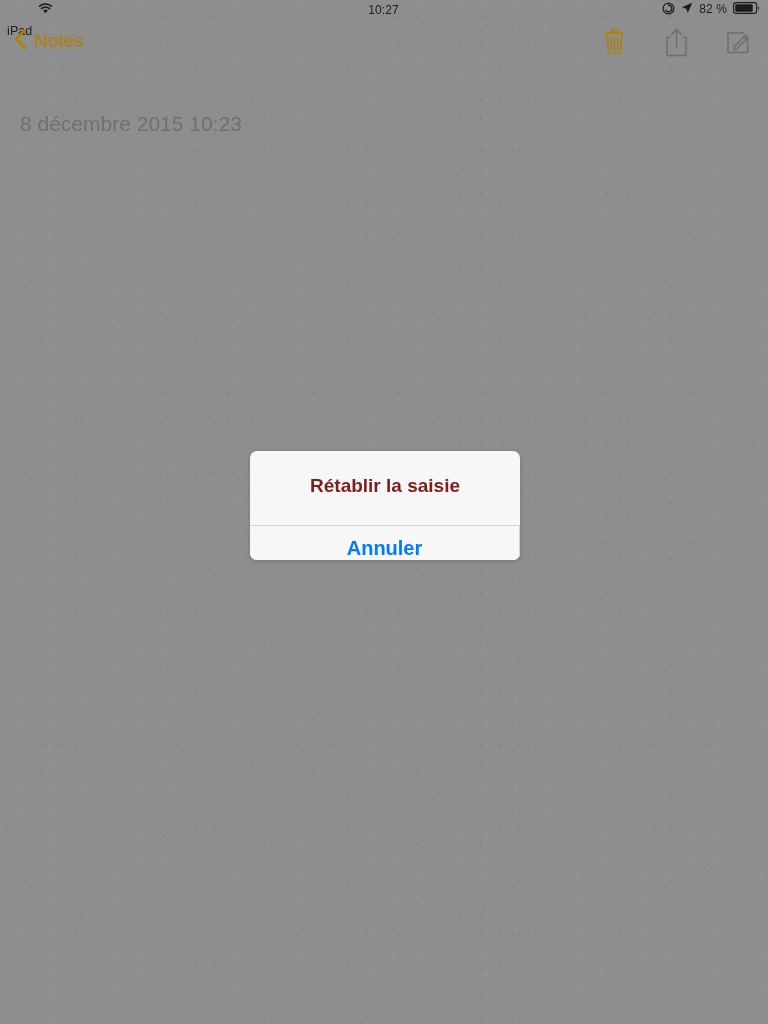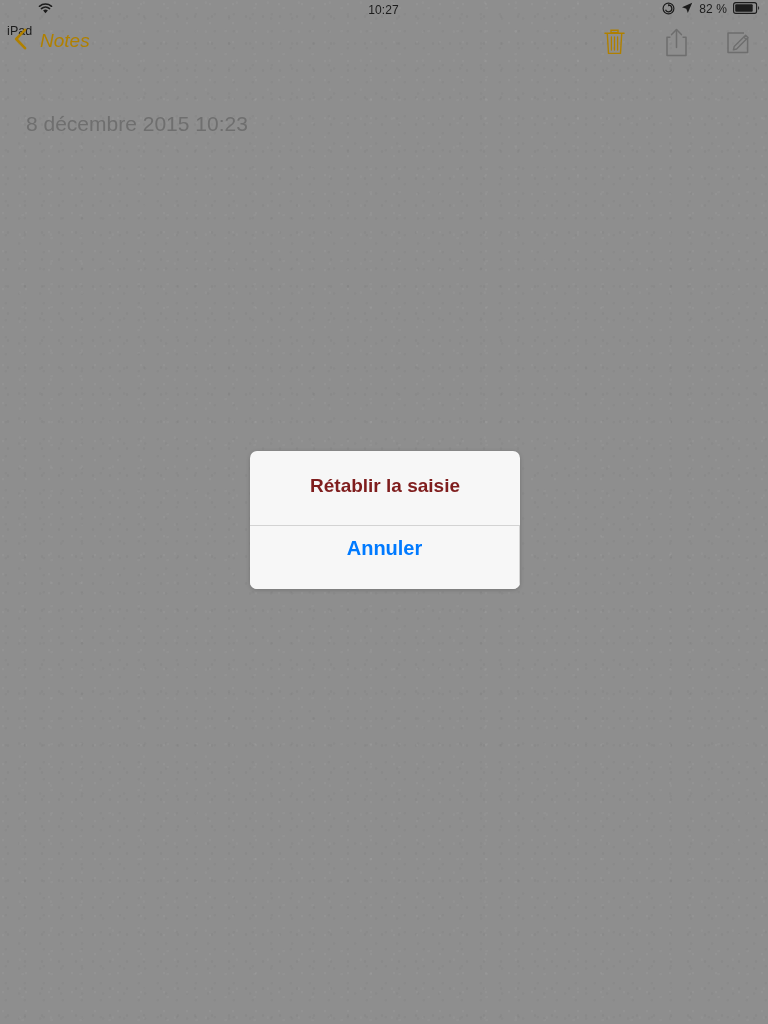--- a/index.html
+++ b/index.html
@@ -76,24 +76,23 @@
     position: absolute;
     top: 20px; left: 0; right: 0;
     height: 48px;
   }
   #back-button {
     position: absolute;
     left: 14px;
     top: 8px;
     display: flex;
     align-items: center;
-    gap: 13px;
+    gap: 7px;
     color: #b8860b;
     cursor: pointer;
-    font-style: italic;
   }
   #back-label {
     font-size: 19px;
     color: #b08000;
   }
   #nav-actions {
     position: absolute;
     right: 10px;
     top: 4px;
     display: flex;
@@ -109,21 +108,20 @@
     cursor: pointer;
   }
 
   
   #note-date {
     position: absolute;
     left: 20px;
     top: 112px;
     font-size: 21px;
     color: #6f6f6f;
-    margin-left: 6px;
   }
   #note-body {
     position: absolute;
     left: 20px;
     top: 150px;
     right: 20px;
     font-size: 20px;
     color: #5c5c5c;
     white-space: pre-wrap;
   }
@@ -160,21 +158,21 @@
   }
   #alert-buttons {
     display: flex;
     border-top: 1px solid #d3d3d3;
   }
   .alert-button {
     flex: 1 1 0;
     text-align: center;
     font-size: 20px;
     color: #007aff;
-    padding: 11px 4px 29px 4px;
+    padding: 11px 4px 0 4px;
     cursor: pointer;
     background: #f7f7f7;
   }
   .alert-button.cancel {
     font-weight: bold;
     border-right: 1px solid #d3d3d3;
   }
 </style>
 </head>
 <body>

